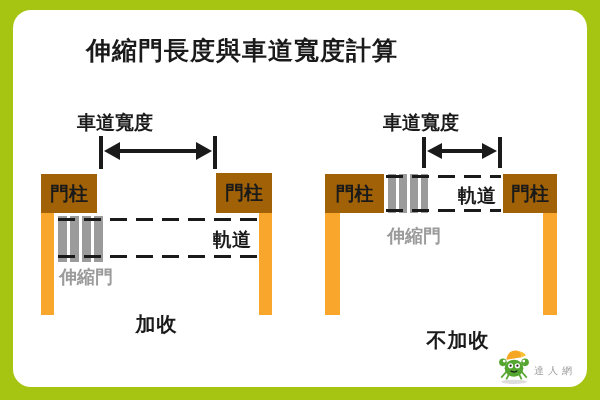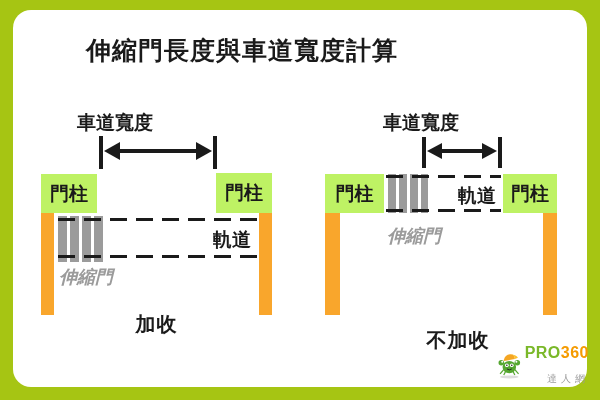--- a/index.html
+++ b/index.html
@@ -14,39 +14,39 @@
   }
   .abs{position:absolute;}
   .title{
     left:0;top:34px;width:484px;text-align:center;
     font-size:25px;font-weight:bold;color:#1A1A1A;letter-spacing:1px;
   }
   .lane-label{
     width:160px;text-align:left;font-size:19px;font-weight:bold;color:#1A1A1A;
   }
   .post-block{
-    background:#bef264;display:flex;align-items:center;justify-content:center;
+    background:#a16207;display:flex;align-items:center;justify-content:center;
     font-size:19px;font-weight:bold;color:#1A1A1A;
   }
   .post-bar{background:#F9A62C;}
   .track-line{
     height:3px;
     background:repeating-linear-gradient(to right,#1A1A1A 0 17px,transparent 17px 26px);
   }
   .gate-left{
     background:repeating-linear-gradient(to right,#9B9B9B 0 9px,#ffffff 9px 12px);
   }
   .gate-right{
     background:repeating-linear-gradient(to right,#9B9B9B 0 8px,#ffffff 8px 11px);
   }
   .track-label{
     font-size:19px;font-weight:bold;color:#1A1A1A;text-align:center;font-family:Liberation Serif, serif;
   }
   .gate-label{
-    font-size:18px;font-weight:bold;color:#9B9B9B;font-style:italic;
+    font-size:18px;font-weight:bold;color:#9B9B9B;
   }
   .caption{
     text-align:center;font-size:20px;font-weight:bold;color:#1A1A1A;letter-spacing:1px;
   }
   .logo{
     left:497px;top:342px;width:92px;height:44px;display:flex;align-items:center;gap:3px;
   }
   .logo-text{line-height:1;}
   .logo-brand{font-size:16px;font-weight:bold;letter-spacing:0.5px;}
   .logo-brand .p1{color:#7AB829;}
@@ -144,16 +144,15 @@
     <ellipse cx="20" cy="29" rx="11" ry="10" fill="#55A630"></ellipse>
     <circle cx="16" cy="26" r="3" fill="#ffffff"></circle>
     <circle cx="24" cy="26" r="3" fill="#ffffff"></circle>
     <circle cx="16" cy="26" r="1.3" fill="#1A1A1A"></circle>
     <circle cx="24" cy="26" r="1.3" fill="#1A1A1A"></circle>
     <path d="M16 32 Q20 35 24 32" stroke="#1A1A1A" stroke-width="1.4" fill="none"></path>
     <path d="M11 18 Q13 8 22 8 Q29 8 29 16 L11 19 Z" fill="#F5A623"></path>
     <path d="M22 8 Q32 9 34 14 L29 16 Q29 9 22 8 Z" fill="#FBC02D"></path>
   </svg>
   <div class="logo-text">
-    <div class="logo-brand"><span class="p1">PRO</span><span class="p2">360</span></div>
     <div class="logo-tagline">達人網</div>
   </div>
 </div>
 
 </body></html>

